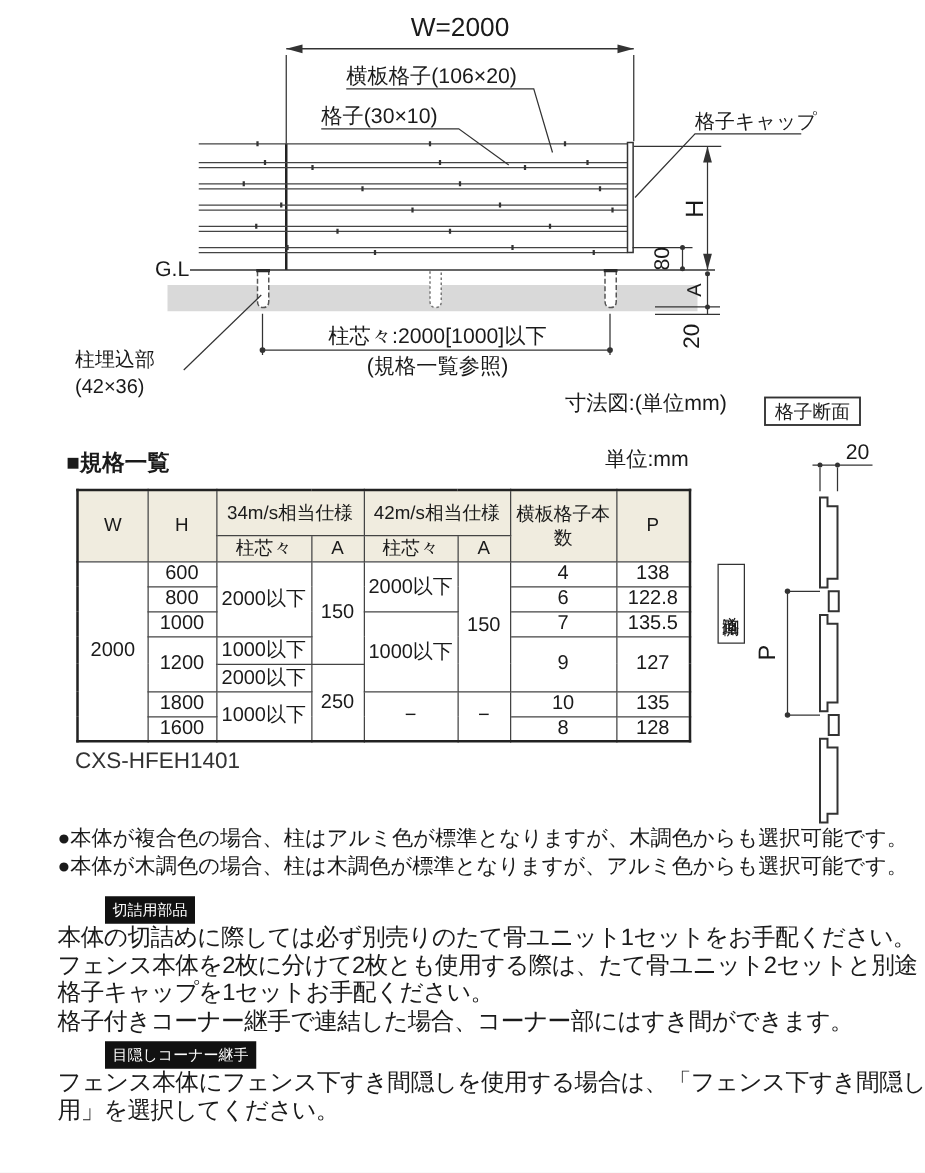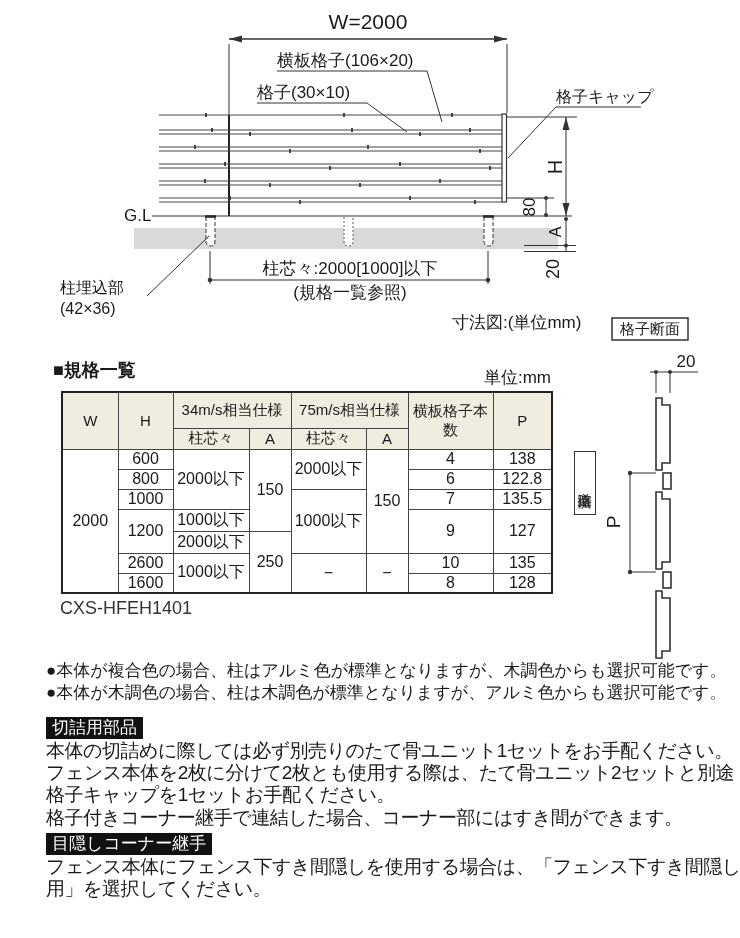--- a/index.html
+++ b/index.html
@@ -1,41 +1,41 @@
 <!DOCTYPE html>
 <html><head>
 <meta charset="utf-8">
 <style>
   * { margin:0; padding:0; box-sizing:border-box; }
   body { background:#e8e8e8; font-family:"Liberation Sans","DejaVu Sans",sans-serif; }
   .page { position:relative; width:740px; height:938px; background:#ffffff; color:#1a1a1a; overflow:hidden; }
   svg text { fill:#1a1a1a; font-family:"Liberation Sans","DejaVu Sans",sans-serif; }
 
   .spec-title { position:absolute; left:53px; top:358px; font-size:18px; font-weight:bold; }
-  .unit-label { position:absolute; left:430px; top:366px; width:121px; text-align:right; font-size:17px; }
+  .unit-label { position:absolute; left:430px; top:356px; width:121px; text-align:right; font-size:17px; }
   .model-code { position:absolute; left:60px; top:598px; font-size:18px; color:#333; }
 
   table.spec { position:absolute; left:61px; top:391px; border-collapse:collapse; table-layout:fixed; border:2px solid #222; }
   table.spec td, table.spec th { border:1px solid #444; text-align:center; vertical-align:middle; font-weight:normal; padding:0; }
   table.spec th { background:#f0ecdf; font-size:15px; }
   table.spec td { font-size:16px; background:#fff; }
   tr.hr1 { height:36px; } tr.hr2 { height:21px; } tr.br { height:20px; }
   col.c-w{width:56px} col.c-h{width:55px} col.c-p34{width:76px} col.c-a34{width:42px}
   col.c-p42{width:75px} col.c-a42{width:42px} col.c-n{width:85px} col.c-p{width:59px}
 
   .section-svg { position:absolute; left:540px; top:340px; }
   .top-svg { position:absolute; left:0; top:0; }
   .roadside-box { position:absolute; left:574px; top:451px; width:22px; height:64px; border:1.5px solid #333;
       writing-mode:vertical-rl; text-orientation:upright; font-size:14px; letter-spacing:1px;
       display:flex; align-items:center; justify-content:center; background:#fff; }
 
   .notes { position:absolute; left:46px; top:660px; width:698px; line-height:22px; }
   .notes .bullet { font-size:17px; line-height:22px; }
-  .note-label { display:inline-block; background:#111; color:#fff; font-size:17px; line-height:20px;
-      padding:1px 6px; margin-top:4px; }
+  .note-label { display:inline-block; background:#111; color:#fff; font-size:12px; line-height:20px;
+      padding:1px 6px; margin-top:4px;margin-left:38px; }
   .note-label.first { margin-top:13px; }
   .note-body { font-size:19px; line-height:22px; margin-top:1px; letter-spacing:-0.5px; }
 </style>
 </head>
 <body>
 
 <div class="page">
 
   <svg class="top-svg" width="740" height="350" viewBox="0 0 740 350">
 
@@ -148,21 +148,21 @@
       <col class="c-p42">
         <col class="c-a42">
         <col class="c-n">
         <col class="c-p">
     </colgroup>
     <tbody>
         <tr class="hr1">
       <th rowspan="2">W</th>
       <th rowspan="2">H</th>
       <th colspan="2">34m/s相当仕様</th>
-      <th colspan="2">75m/s相当仕様</th>
+      <th colspan="2">42m/s相当仕様</th>
       <th rowspan="2">横板格子本数</th>
       <th rowspan="2">P</th>
     </tr>
     <tr class="hr2">
       <th>柱芯々</th>
       <th>A</th>
       <th>柱芯々</th>
       <th>A</th>
     </tr>
     <tr class="br">
@@ -190,21 +190,21 @@
       <td rowspan="2">1200</td>
       <td>1000以下</td>
       <td rowspan="2">9</td>
       <td rowspan="2">127</td>
     </tr>
     <tr class="br">
       <td>2000以下</td>
       <td rowspan="3">250</td>
     </tr>
     <tr class="br">
-      <td>2600</td>
+      <td>1800</td>
       <td rowspan="2">1000以下</td>
       <td rowspan="2">−</td>
       <td rowspan="2">−</td>
       <td>10</td>
       <td>135</td>
     </tr>
     <tr class="br">
       <td>1600</td>
       <td>8</td>
       <td>128</td>

